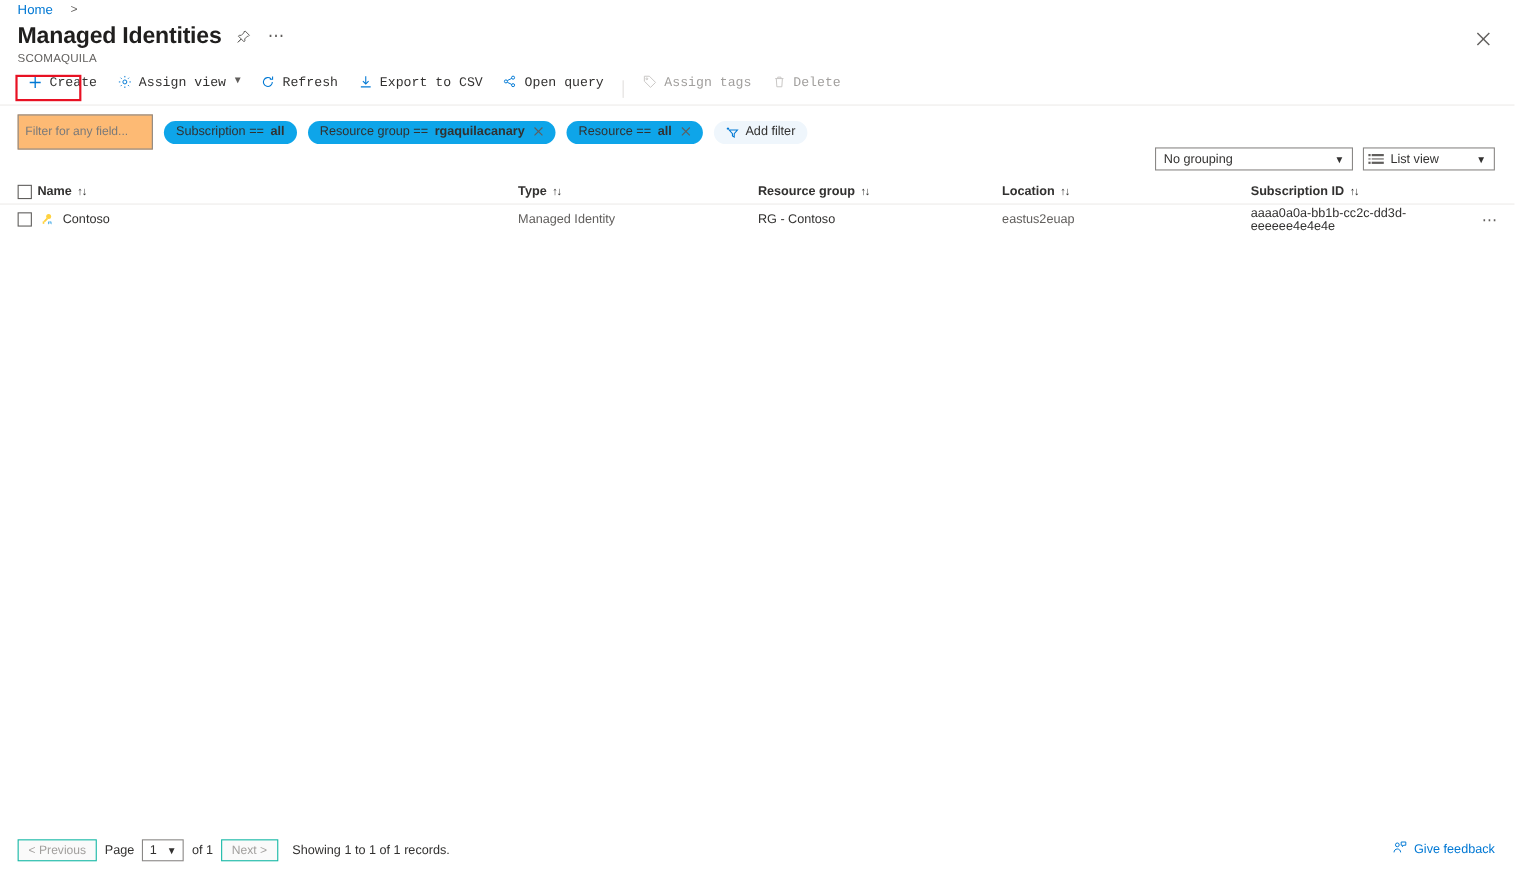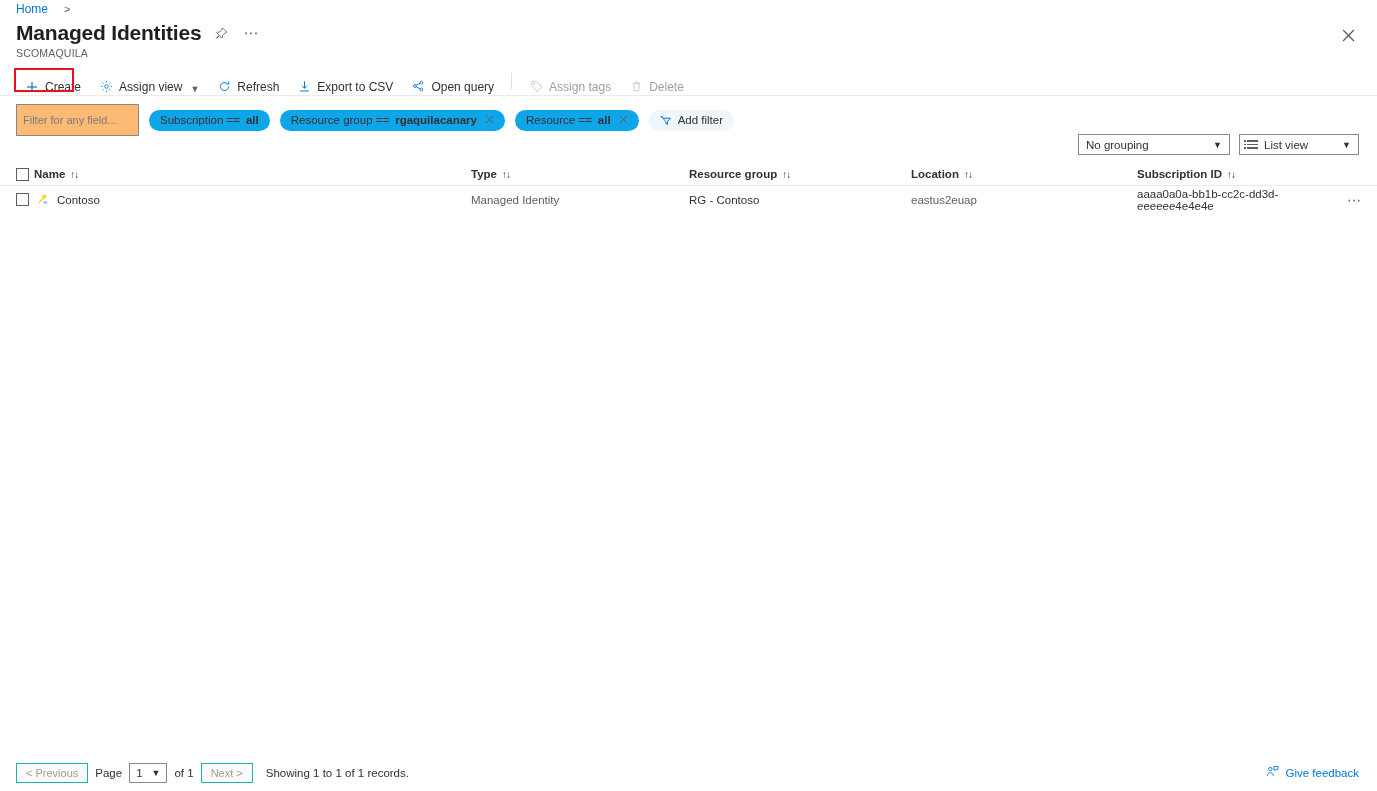--- a/index.html
+++ b/index.html
@@ -45,23 +45,23 @@
     width:22px; height:22px; display:flex;align-items:center;justify-content:center;
     color:#605e5c; cursor:pointer;
   }
 
   
   .cmdbar {
     position:absolute; left:0; top:67px; width:1377px; height:27px;
     display:flex; align-items:center; padding-left:16px; gap:0px;
   }
   .cmd {
-    display:flex; align-items:flex-end; gap:6px;
+    display:flex; align-items:flex-start; gap:6px;
     height:26px; padding:0 9px; font-size:12px; color:#323130;
-    cursor:pointer; white-space:nowrap;
+    cursor:pointer; white-space:nowrap;font-family:Liberation Mono, monospace;
   }
   .cmd.disabled { color:#a19f9d; cursor:default; }
   .cmd .ico { display:flex; align-items:center; justify-content:center; width:14px; height:14px; color:#0078d4; }
   .cmd.disabled .ico { color:#c8c6c4; }
   .cmd .chev { font-size:9px; color:#605e5c; margin-left:2px;}
   .cmd-sep { width:1px; height:16px; background:#e1dfdd; margin:0 8px; }
   .create-highlight {
     position:absolute; left:14px; top:68px; width:60px; height:24px;
     border:2px solid #e81123; pointer-events:none;
   }
@@ -96,21 +96,21 @@
     position:absolute; right:18px; top:134px;
     display:flex; align-items:center; gap:9px;
   }
   .select-box {
     display:flex; align-items:center; justify-content:space-between;
     height:21px; border:1px solid #8a8886; background:#fff;
     font-size:11.5px; color:#323130; padding:0 7px; cursor:pointer;
   }
   .select-box .lbl { display:flex; align-items:center; gap:6px; }
   .select-box .chev { font-size:9px; color:#323130; margin-left:12px; }
-  #grouping-select { width:152px; }
+  #grouping-select { width:180px; }
   #view-select { width:120px; }
   .listview-ico { display:flex; flex-direction:column; gap:2px; }
   .listview-ico i { display:block; width:11px; height:1.5px; background:#605e5c; position:relative; }
   .listview-ico i::before { content:""; position:absolute; left:-3px; top:0; width:1.5px; height:1.5px; background:#605e5c; }
 
   
   .table { position:absolute; left:0; top:163px; width:1377px; }
   .thead {
     display:flex; align-items:center; height:22px;
     font-size:11.5px; font-weight:700; color:#323130;

